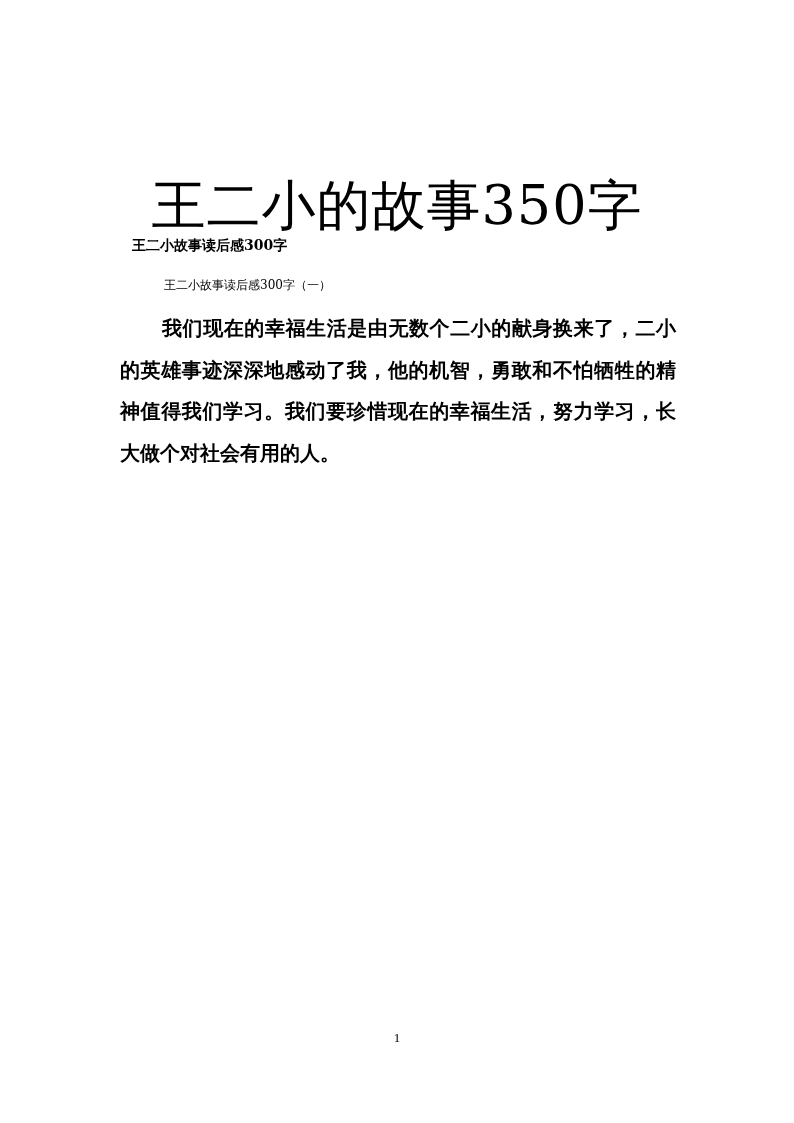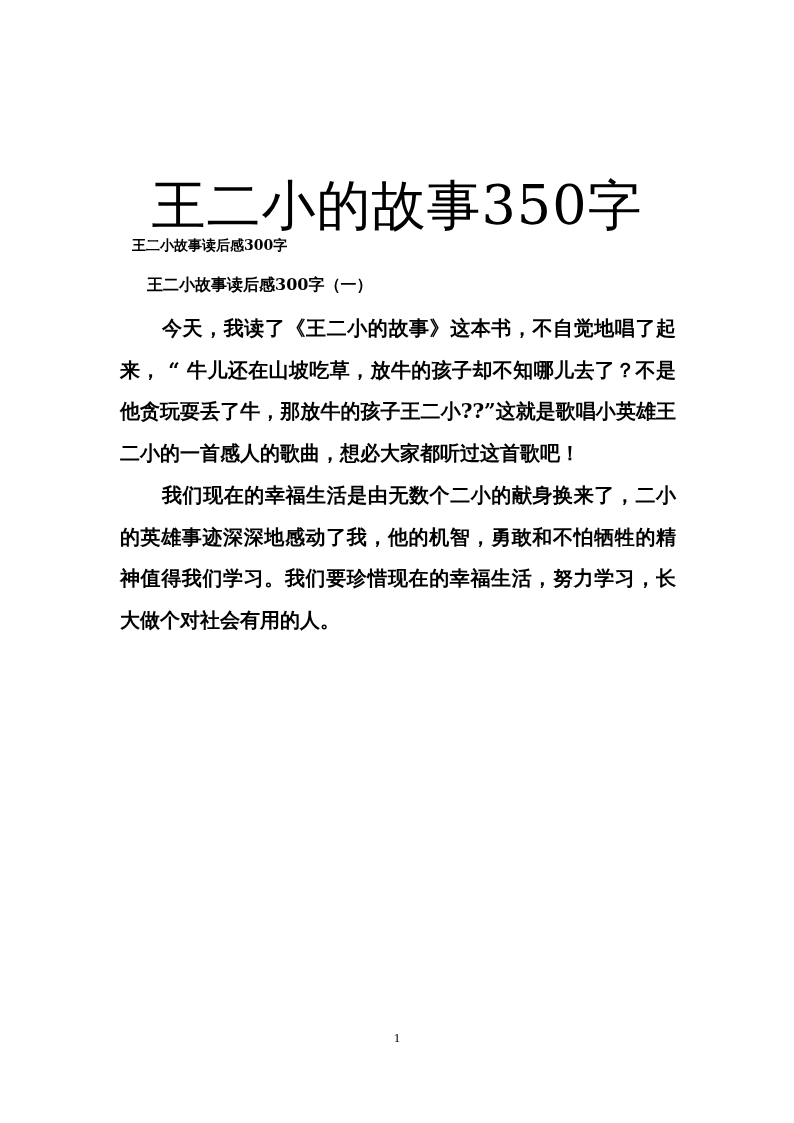--- a/index.html
+++ b/index.html
@@ -1,32 +1,31 @@
 <!DOCTYPE html>
 <html><head>
   <meta charset="utf-8">
   <style>
     html, body { margin: 0; padding: 0; background: #ffffff; }
     body { width: 794px; height: 1123px; position: relative; overflow: hidden;
            font-family: "DejaVu Serif", "Liberation Serif", serif; color: #000; }
     .title { position: absolute; top: 140px; left: 0; width: 794px; text-align: center;
              font-size: 54px; line-height: 60px; font-weight: normal; letter-spacing: 1px; }
     .h1 { position: absolute; top: 233px; left: 132px; font-size: 14px; line-height: 24px; font-weight: bold; }
-    .h2 { position: absolute; top: 273px; left: 147px; font-size: 16px; line-height: 24px; font-weight: bold; }
+    .h2 { position: absolute; top: 273px; left: 164px; font-size: 12px; line-height: 24px; font-weight: normal; }
     .body { position: absolute; top: 308px; left: 120px; width: 556px; }
     .para { margin: 0; font-size: 20px; line-height: 41.7px; font-weight: bold; text-indent: 42px;
             text-align: justify; }
     .page-num { position: absolute; top: 1030px; left: 0; width: 794px; text-align: center;
                 font-size: 13px; font-family: "Liberation Serif", serif; }
   </style>
 </head>
 <body>
 
 <div>
   <h1 class="title">王二小的故事350字</h1>
   <div class="h1">王二小故事读后感300字</div>
   <div class="h2">王二小故事读后感300字（一）</div>
   <div class="body">
-    <p class="para">今天，我读了《王二小的故事》这本书，不自觉地唱了起来， “ 牛儿还在山坡吃草，放牛的孩子却不知哪儿去了？不是他贪玩耍丢了牛，那放牛的孩子王二小??”这就是歌唱小英雄王二小的一首感人的歌曲，想必大家都听过这首歌吧！</p>
     <p class="para">我们现在的幸福生活是由无数个二小的献身换来了，二小的英雄事迹深深地感动了我，他的机智，勇敢和不怕牺牲的精神值得我们学习。我们要珍惜现在的幸福生活，努力学习，长大做个对社会有用的人。</p>
   </div>
   <div class="page-num">1</div>
 </div>
 
 </body></html>

